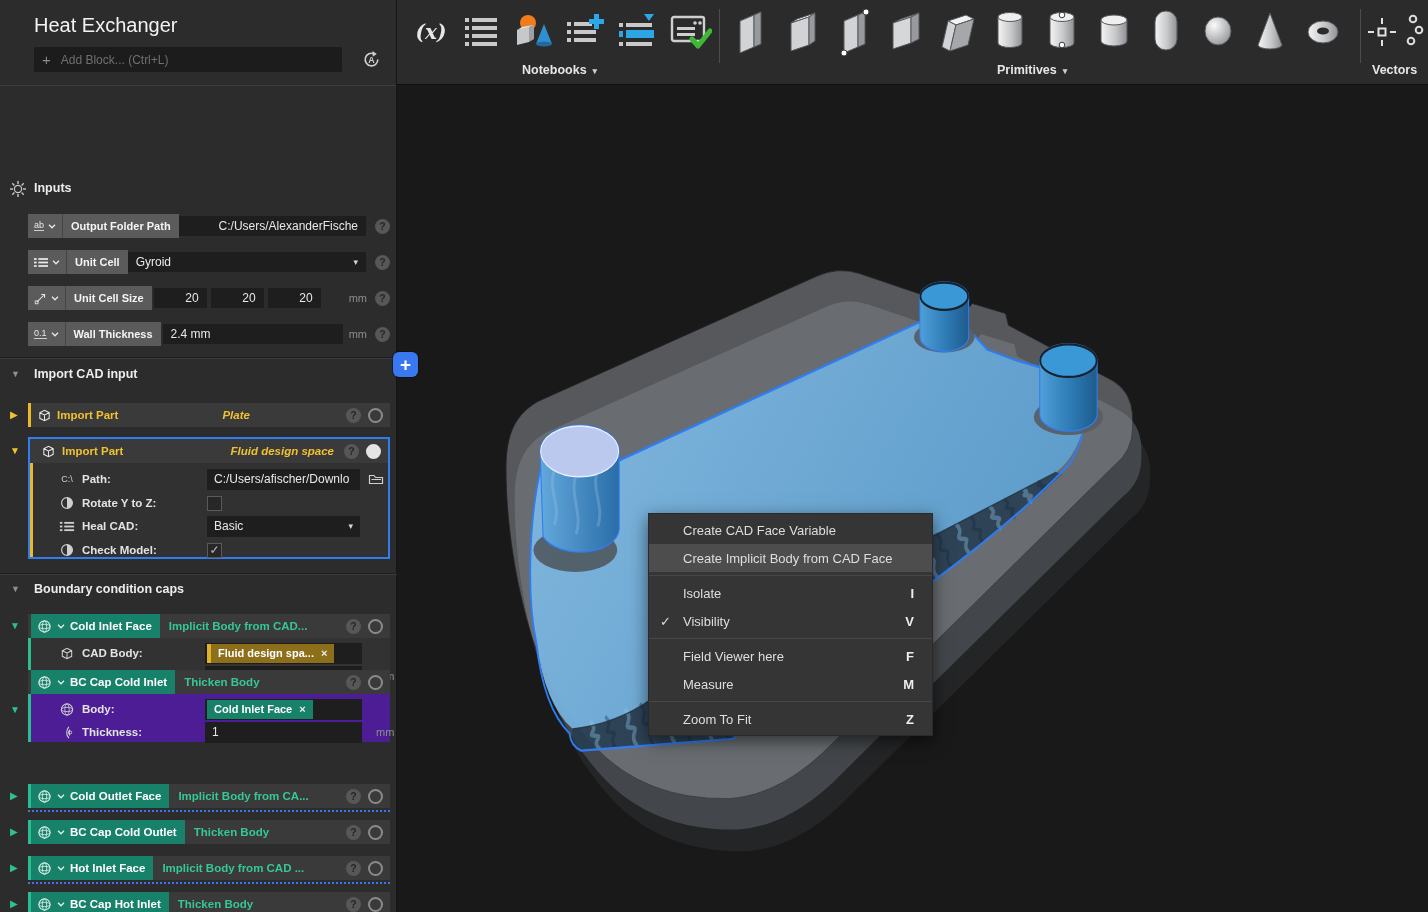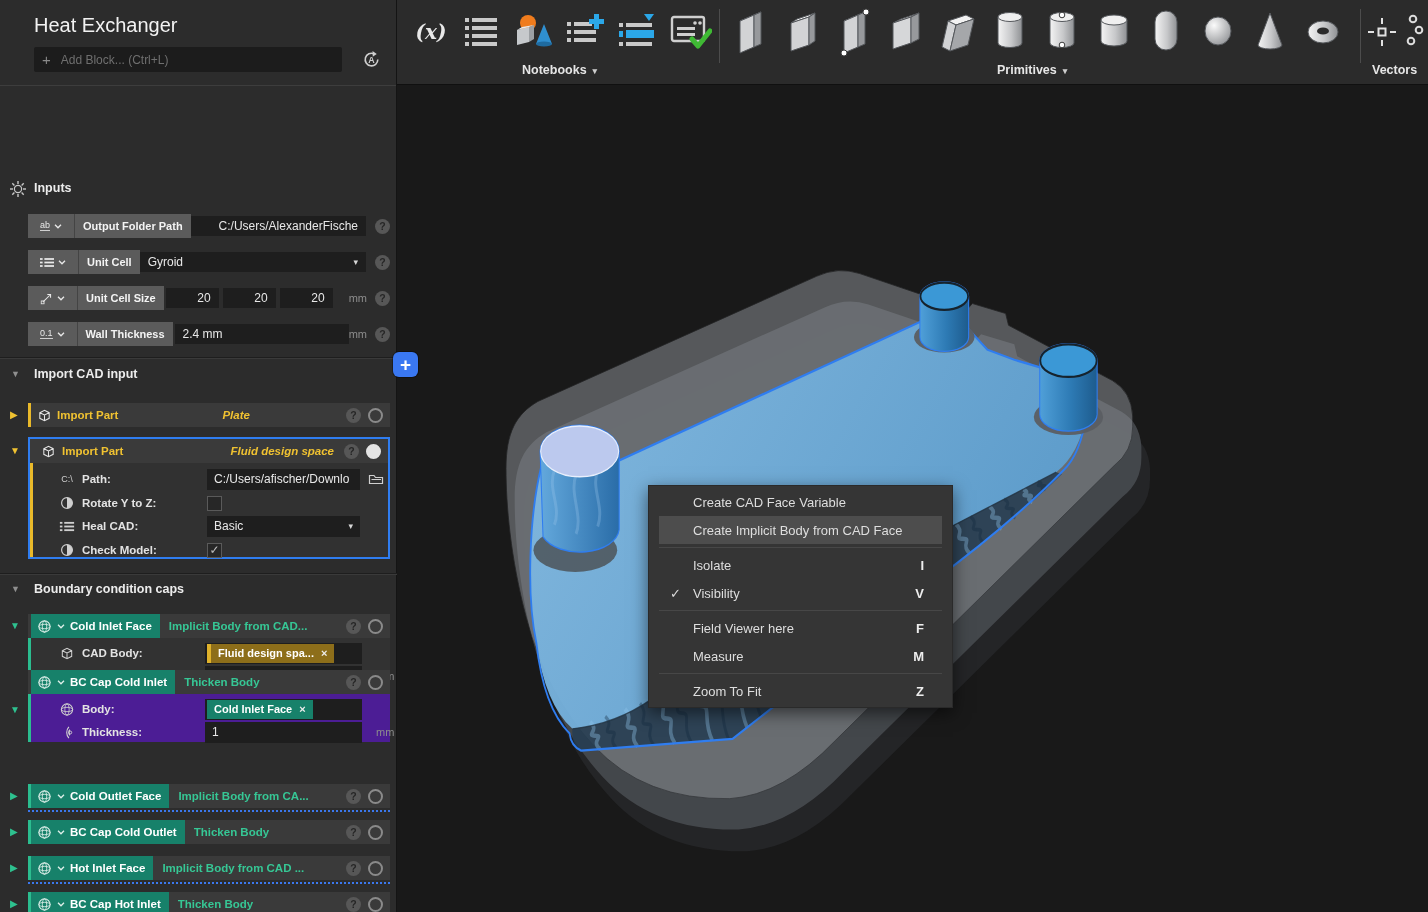--- a/index.html
+++ b/index.html
@@ -14,21 +14,21 @@
   .addblock input{background:transparent;border:none;outline:none;color:#bbb;font-size:12px;width:100%;font-family:"Liberation Sans",sans-serif}
   .addblock input::placeholder{color:#6f6f6f}
   .reloadA{position:absolute;right:14px;top:49px;width:21px;height:21px;color:#cfcfcf}
   .sb-body{position:relative;height:827px}
   .sec-head{position:absolute;left:34px;font-size:12.5px;font-weight:bold;color:#ececec}
   .sec-tri{position:absolute;left:11px;font-size:9px;color:#8f8f8f}
   .sec-icon{position:absolute;left:9px;color:#c9c9c9}
   .sep{position:absolute;left:0;width:397px;height:0;border-top:1px solid #1e1e1e;box-shadow:0 1px 0 #3a3a3a}
   
   .irow{position:absolute;left:28px;width:362px;height:24px;display:flex;align-items:center;font-size:11px}
-  .tchip{height:24px;background:#5b5b5b;display:flex;align-items:center;padding:0 12px;gap:4px;color:#e9e9e9;border-right:1px solid #444}
+  .tchip{height:24px;background:#5b5b5b;display:flex;align-items:center;padding:0 6px;gap:4px;color:#e9e9e9;border-right:1px solid #444}
   .lchip{height:24px;background:#5b5b5b;display:flex;align-items:center;padding:0 8px;font-weight:bold;color:#f4f4f4;white-space:nowrap}
   .vbox{height:20px;background:#1e1e1e;color:#e8e8e8;display:flex;align-items:center;padding:0 8px;font-size:12px;overflow:hidden;white-space:nowrap;box-sizing:border-box}
   .unit{color:#8d8d8d;font-size:11px;margin-left:6px}
   .help{width:15px;height:15px;border-radius:50%;background:#575757;color:#262626;font-weight:bold;font-size:10.5px;display:flex;align-items:center;justify-content:center;flex:0 0 auto}
   .ring{width:11px;height:11px;border-radius:50%;border:2.5px solid #8a8a8a;box-sizing:content-box;flex:0 0 auto}
   .ring.filled{background:#e4e4e4;border-color:#e4e4e4}
   .ddarrow{color:#d7d7d7;font-size:9px;margin-left:auto}
   .ico-txt{font-size:9px;color:#e9e9e9;border-bottom:1px solid #cfcfcf;line-height:1.1}
   .ico-txt.nb{border-bottom:none}
   
@@ -54,21 +54,21 @@
   
   #toolbar{position:absolute;left:397px;top:0;width:1031px;height:85px;background:#2b2b2b;border-bottom:1px solid #101010;box-sizing:border-box}
   .tbsep{position:absolute;top:9px;height:54px;width:1px;background:#4c4c4c}
   .tb-label{position:absolute;bottom:7px;font-size:12.5px;font-weight:bold;color:#e6e6e6;white-space:nowrap}
   .tb-label .dd{font-size:9px;color:#cfcfcf;margin-left:6px}
   .tbico{position:absolute;top:6px;width:44px;height:52px;display:flex;align-items:center;justify-content:center}
   
   #viewport{position:absolute;left:397px;top:85px;width:1031px;height:827px;background:#191919}
   #scene{position:absolute;left:0;top:0}
   
-  #ctxmenu{position:absolute;left:251px;top:400px;width:283px;background:#353535;border:1px solid #2a2a2a;box-shadow:0 5px 16px rgba(0,0,0,.55);font-size:13px;color:#dedede;padding:2px 10px}
+  #ctxmenu{position:absolute;left:251px;top:428px;width:283px;background:#353535;border:1px solid #2a2a2a;box-shadow:0 5px 16px rgba(0,0,0,.55);font-size:13px;color:#dedede;padding:2px 0}
   .mitem{position:relative;height:28px;display:flex;align-items:center;padding:0 18px 0 34px}
   .mitem.hl{background:#4d4d4d}
   .mitem .sc{margin-left:auto;font-weight:bold;color:#eee}
   .mitem .chk{position:absolute;left:11px;color:#dcdcdc;font-size:13px}
   .msep{height:0;border-top:1px solid #474747;margin:3px 0}
   
   #plusbtn{position:absolute;left:393px;top:352px;width:25px;height:25px;background:#3a78f2;border-radius:6px;color:#fff;font-size:19px;font-weight:bold;display:flex;align-items:center;justify-content:center;z-index:40;box-shadow:0 0 0 1px rgba(0,0,0,.3)}
 </style>
 </head>
 <body>

